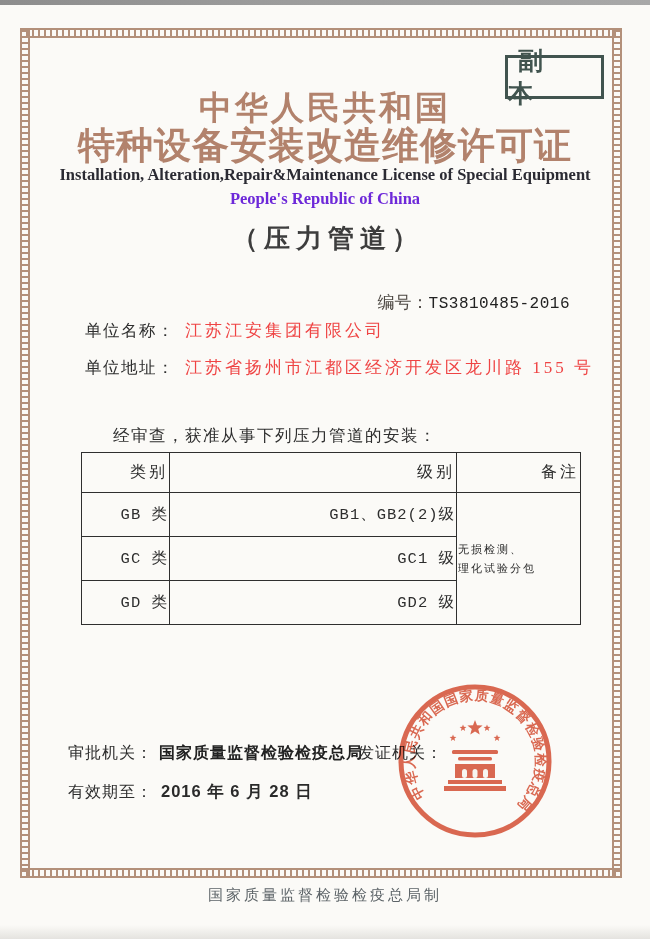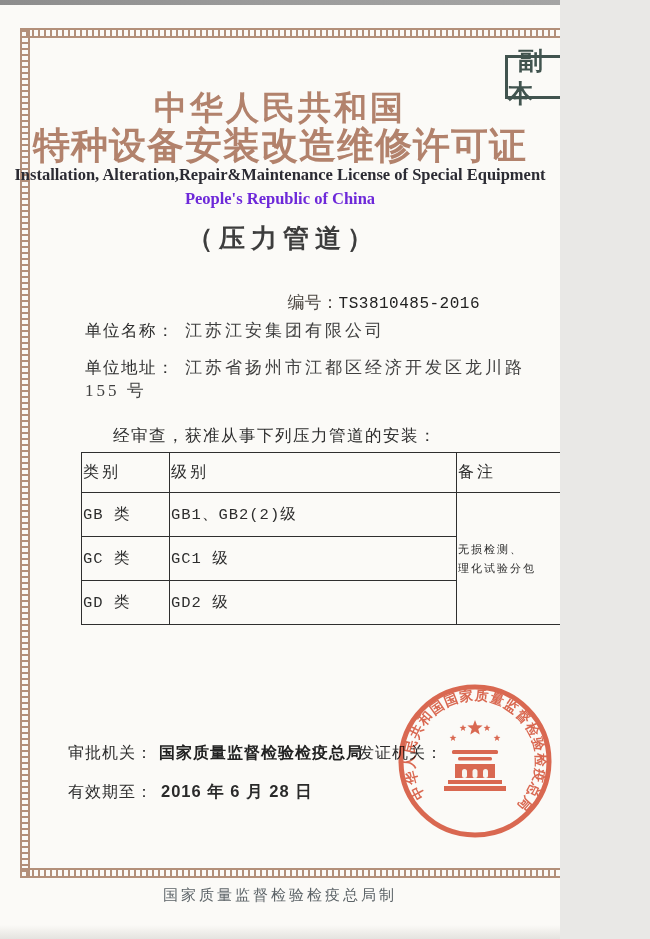--- a/index.html
+++ b/index.html
@@ -3,21 +3,21 @@
 <meta charset="utf-8">
 <style>
   html,body{margin:0;padding:0;}
   body{
     width:650px;height:939px;
     background:#e9e8e6;
     font-family:"Liberation Serif",serif;
     -webkit-font-smoothing:antialiased;
   }
   .page{
-    position:relative;width:560px;height:939px;overflow:hidden;
+    position:relative;width:650px;height:939px;overflow:hidden;
     background:#fbfaf7;
     color:#333;
   }
   .scan-top-edge{
     position:absolute;left:0;top:0;width:650px;height:5px;
     background:linear-gradient(90deg,#8d8d8d,#9b9b9b 40%,#a8a8a8);
   }
   .scan-bottom-edge{
     position:absolute;left:0;bottom:0;width:650px;height:14px;
     background:linear-gradient(180deg,rgba(0,0,0,0),rgba(160,158,152,.25));
@@ -75,35 +75,35 @@
   .serial{
     position:absolute;top:259px;right:80px;
     font-size:17px;color:#4c4742;margin-top:32px;
   }
   .serial .val{
     font-family:"Liberation Mono",monospace;
     font-size:16px;color:#222;letter-spacing:.5px;
   }
   .field{position:absolute;left:85px;font-size:16.5px;color:#2e2e2e;}
   .field .lbl{letter-spacing:1.5px;}
-  .field .val{margin-left:10px;font-size:17px;letter-spacing:3px;color:#404040;}
+  .field .val{margin-left:10px;font-size:17px;letter-spacing:3px;color:#ef4444;}
   .field-name{top:319px;}
   .field-addr{top:356px;}
   .approval-line{
     position:absolute;left:113px;top:425px;
     font-size:16.5px;letter-spacing:1.5px;color:#2e2e2e;
   }
   table.lic-table{
     position:absolute;left:81px;top:452px;
     border-collapse:collapse;table-layout:fixed;
     width:499px;
   }
   .lic-table th,.lic-table td{
     border:1.6px solid #2f2f2f;
-    text-align:left;vertical-align:middle;
+    text-align:right;vertical-align:middle;
     font-weight:400;color:#2d2d2d;
   }
   .lic-table thead tr{height:40px;}
   .lic-table tbody tr{height:44px;}
   .lic-table th{font-size:16px;letter-spacing:3px;}
   .c-cat,.c-lvl{
     font-family:"Liberation Mono","Liberation Serif",monospace;
     font-size:15.5px;letter-spacing:1px;
   }
   .c-rmk{

